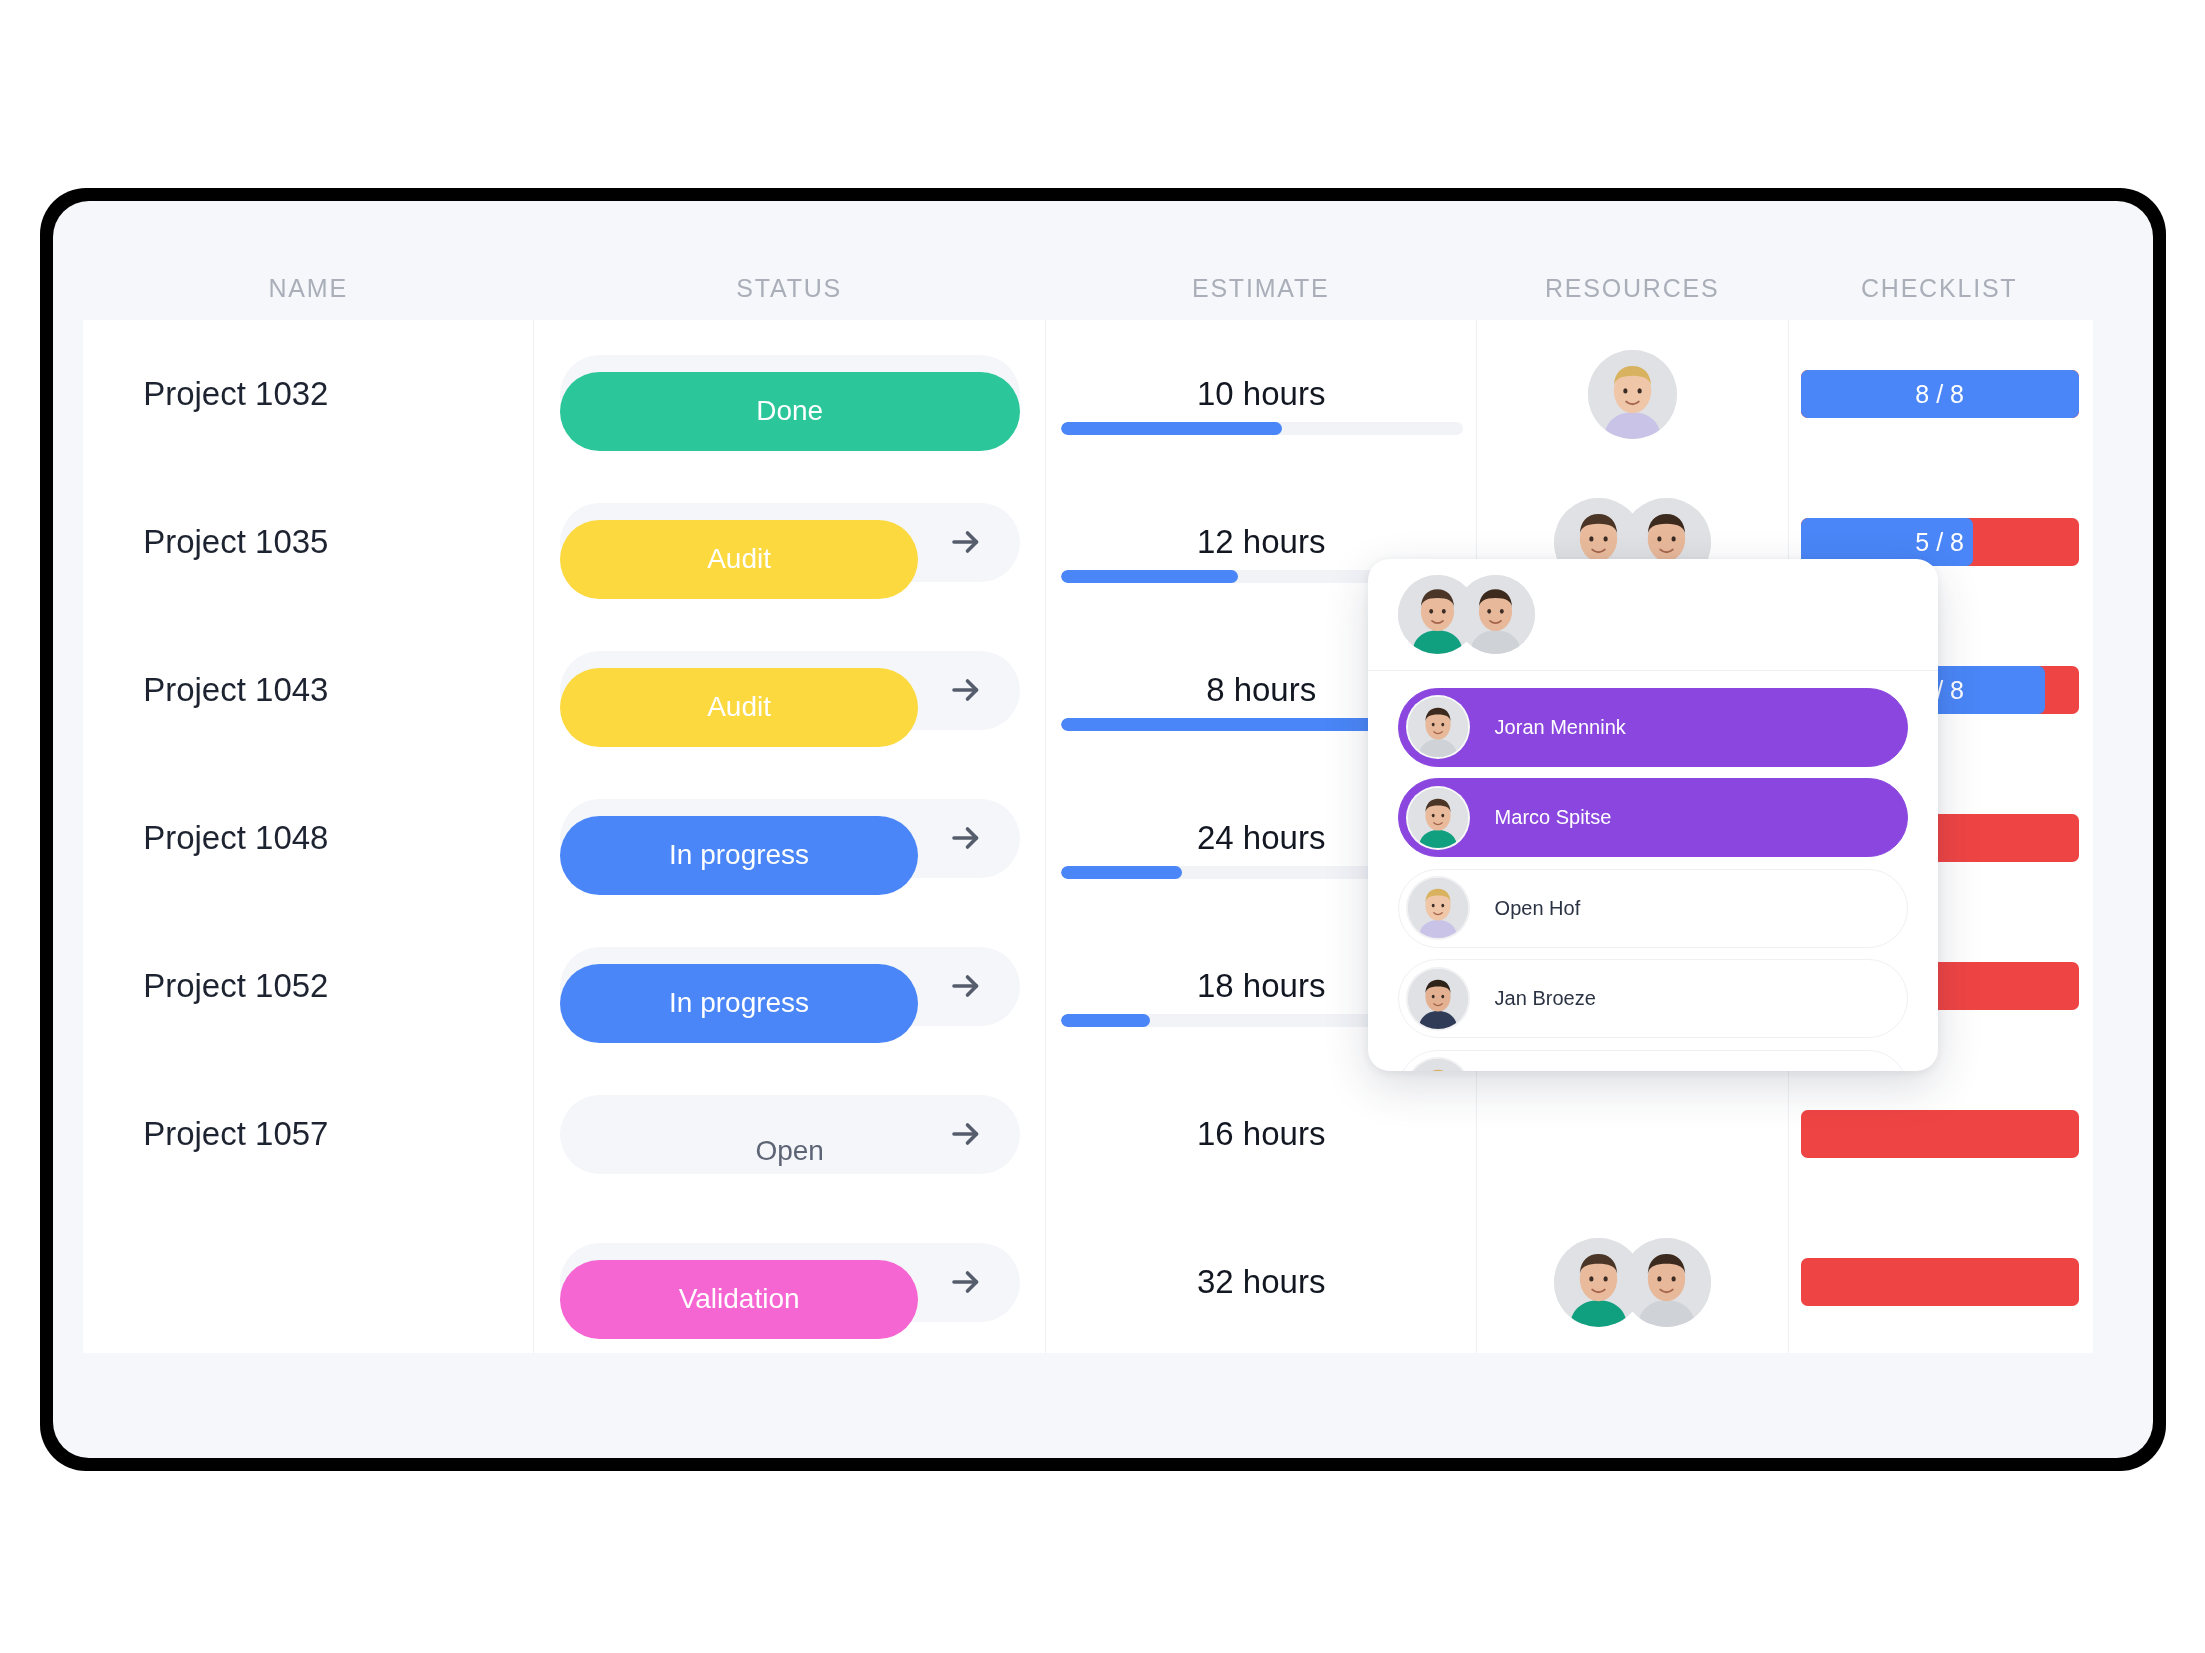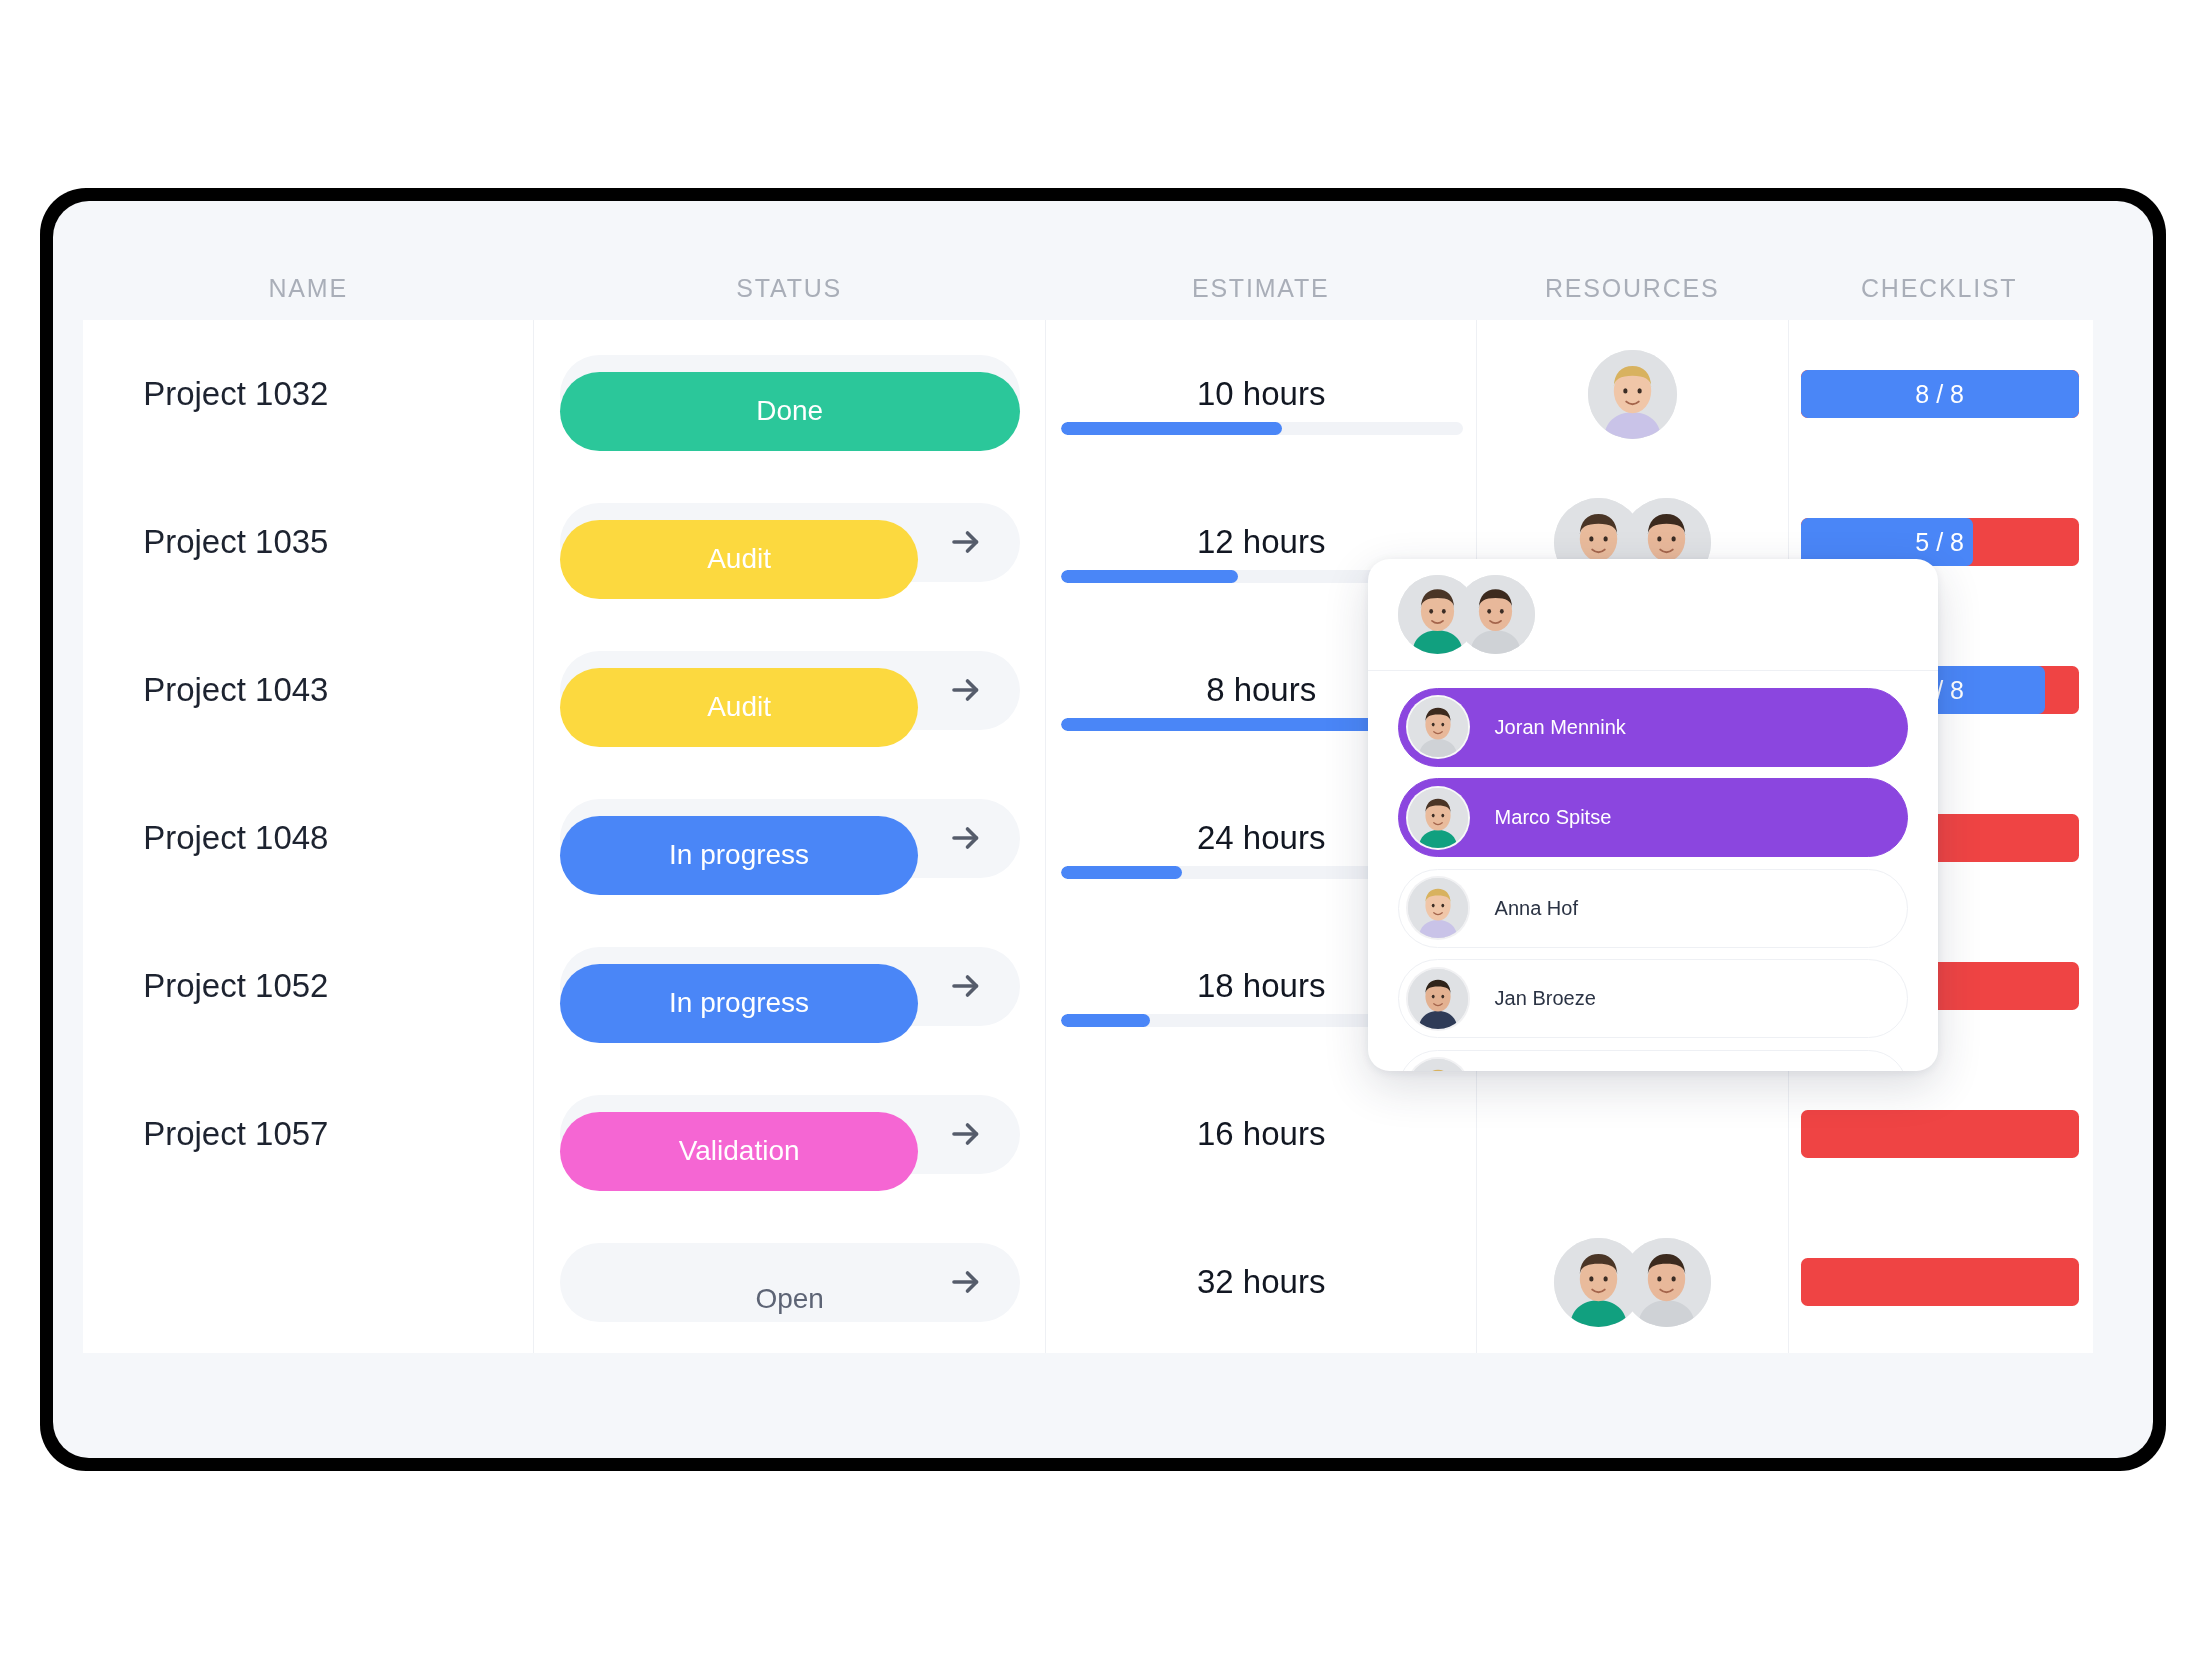--- a/index.html
+++ b/index.html
@@ -372,32 +372,32 @@
                   <div class="status-arrow">
                     <svg viewBox="0 0 24 24" fill="none" stroke="currentColor" stroke-width="2.4" stroke-linecap="round" stroke-linejoin="round">
                       <line x1="4" y1="12" x2="19" y2="12"></line>
                       <polyline points="13,6 19,12 13,18"></polyline>
                     </svg>
                   </div>
                 </div>
               </div>
               <div class="cell">
                 <div class="status-track">
-                  <div class="status-fill" style="width: 78%; background: rgb(245, 102, 211);">Validation</div>
+                  <div class="status-fill empty">Open</div>
                   <div class="status-arrow">
                     <svg viewBox="0 0 24 24" fill="none" stroke="currentColor" stroke-width="2.4" stroke-linecap="round" stroke-linejoin="round">
                       <line x1="4" y1="12" x2="19" y2="12"></line>
                       <polyline points="13,6 19,12 13,18"></polyline>
                     </svg>
                   </div>
                 </div>
               </div>
               <div class="cell">
                 <div class="status-track">
-                  <div class="status-fill empty">Open</div>
+                  <div class="status-fill" style="width: 78%; background: rgb(245, 102, 211);">Validation</div>
                   <div class="status-arrow">
                     <svg viewBox="0 0 24 24" fill="none" stroke="currentColor" stroke-width="2.4" stroke-linecap="round" stroke-linejoin="round">
                       <line x1="4" y1="12" x2="19" y2="12"></line>
                       <polyline points="13,6 19,12 13,18"></polyline>
                     </svg>
                   </div>
                 </div>
               </div>
             </div>
           <div class="col c-estimate" id="col-estimate">
@@ -628,21 +628,21 @@
             <svg viewBox="0 0 100 100" preserveAspectRatio="xMidYMid slice">
               <rect width="100" height="100" fill="#dfe1e4"></rect>
               <path d="M18 100c0-19 14-30 32-30s32 11 32 30z" fill="#c9c3e8"></path>
               <ellipse cx="50" cy="46" rx="21" ry="25" fill="#f0c6a8"></ellipse>
               <path d="M29 42c0-16 9-24 21-24s21 8 21 24c0-9-8-13-21-13s-21 4-21 13z" fill="#d8b25f"></path>
               <ellipse cx="42" cy="46" rx="2.4" ry="3" fill="#3b2d25"></ellipse>
               <ellipse cx="58" cy="46" rx="2.4" ry="3" fill="#3b2d25"></ellipse>
               <path d="M43 58q7 6 14 0" stroke="#a4654c" stroke-width="2.2" fill="none" stroke-linecap="round"></path>
             </svg>
           </div>
-          <span class="dd-name">Anna Hof</span>
+          <span class="dd-name">Open Hof</span>
         </div>
         <div class="dd-item">
           <div class="avatar">
             <svg viewBox="0 0 100 100" preserveAspectRatio="xMidYMid slice">
               <rect width="100" height="100" fill="#dfe1e4"></rect>
               <path d="M18 100c0-19 14-30 32-30s32 11 32 30z" fill="#2f3b57"></path>
               <ellipse cx="50" cy="46" rx="21" ry="25" fill="#e3b191"></ellipse>
               <path d="M29 42c0-16 9-24 21-24s21 8 21 24c0-9-8-13-21-13s-21 4-21 13z" fill="#2f2319"></path>
               <ellipse cx="42" cy="46" rx="2.4" ry="3" fill="#3b2d25"></ellipse>
               <ellipse cx="58" cy="46" rx="2.4" ry="3" fill="#3b2d25"></ellipse>

